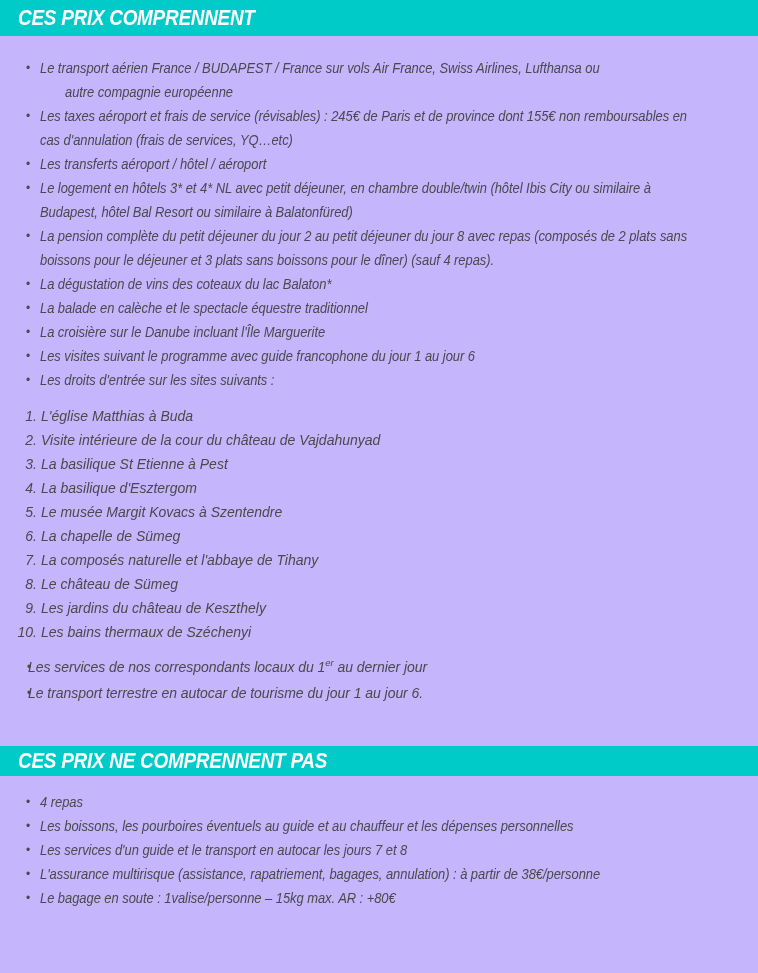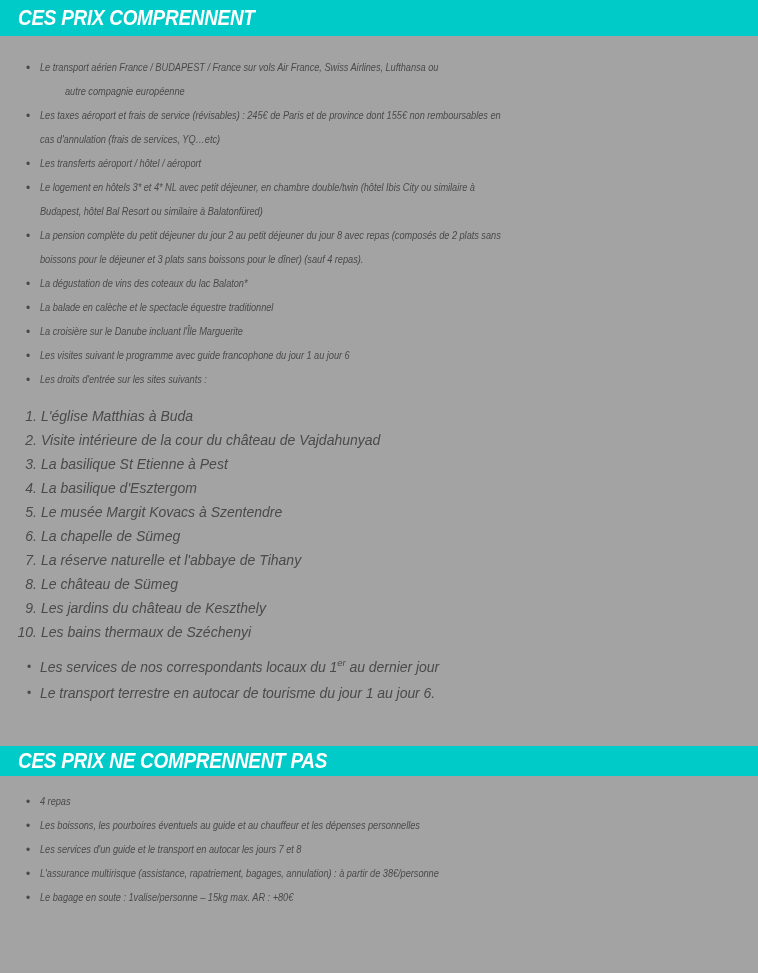--- a/index.html
+++ b/index.html
@@ -14,21 +14,21 @@
     overflow: hidden;
     font-family: "Liberation Sans", "DejaVu Sans", sans-serif;
     color: #4a4a4a;
     -webkit-font-smoothing: antialiased;
   }
 
   .page {
     position: relative;
     width: 758px;
     height: 973px;
-    background: #a3a3a3;
+    background: #c4b5fd;
   }
 
   
   .section-band {
     background: #00cbc9;
     height: 36px;
     display: flex;
     align-items: center;
     padding: 0 0 0 18px;
     box-sizing: border-box;
@@ -52,21 +52,21 @@
   .bullet-list {
     list-style: none;
     margin: 0;
     padding: 0;
   }
   .bullet-item {
     position: relative;
     padding-left: 40px;
     margin: 0;
     font-style: italic;
-    font-size: 10px;
+    font-size: 14px;
     line-height: 24px;
     color: #4a4a4a;
     letter-spacing: -0.05px;
   }
   .bullet-item::before {
     content: "\2022";
     position: absolute;
     left: 26px;
     top: -0.5px;
     font-size: 12px;
@@ -83,21 +83,21 @@
   }
   .bullet-item .cont {
     display: block;
     padding-left: 27px;
   }
 
   
   .bullet-item.wide {
     font-size: 14px;
     line-height: 26px;
-    padding-left: 40px;
+    padding-left: 28px;
   }
   .bullet-item.wide::before {
     left: 27px;
     line-height: 26px;
   }
   .bullet-item.wide sup {
     font-size: 9.5px;
     vertical-align: super;
     line-height: 0;
   }
@@ -181,21 +181,21 @@
 
   <div class="gap-mid-1"></div>
 
   <ol class="num-list" id="sites-list">
       <li class="num-item"><span class="num">1.</span><span>L'église Matthias à Buda</span></li>
       <li class="num-item"><span class="num">2.</span><span>Visite intérieure de la cour du château de Vajdahunyad</span></li>
       <li class="num-item"><span class="num">3.</span><span>La basilique St Etienne à Pest</span></li>
       <li class="num-item"><span class="num">4.</span><span>La basilique d'Esztergom</span></li>
       <li class="num-item"><span class="num">5.</span><span>Le musée Margit Kovacs à Szentendre</span></li>
       <li class="num-item"><span class="num">6.</span><span>La chapelle de Sümeg</span></li>
-      <li class="num-item"><span class="num">7.</span><span>La réserve naturelle et l'abbaye de Tihany</span></li>
+      <li class="num-item"><span class="num">7.</span><span>La composés naturelle et l'abbaye de Tihany</span></li>
       <li class="num-item"><span class="num">8.</span><span>Le château de Sümeg</span></li>
       <li class="num-item"><span class="num">9.</span><span>Les jardins du château de Keszthely</span></li>
       <li class="num-item"><span class="num">10.</span><span>Les bains thermaux de Széchenyi</span></li>
     </ol>
 
   <div class="gap-mid-2"></div>
 
   <ul class="bullet-list" id="included-bullets-after">
       <li class="bullet-item wide"><span>Les services de nos correspondants locaux du 1</span><sup>er</sup><span> au dernier jour</span></li>
       <li class="bullet-item wide"><span>Le transport terrestre en autocar de tourisme du jour 1 au jour 6.</span></li>

